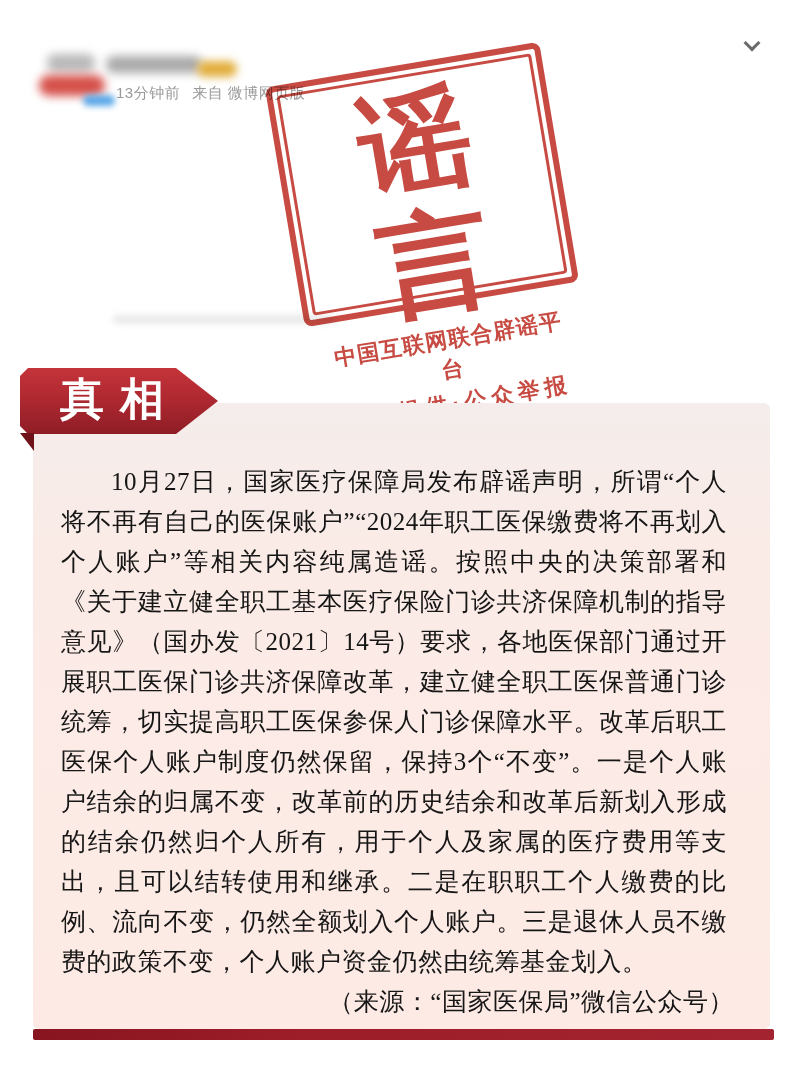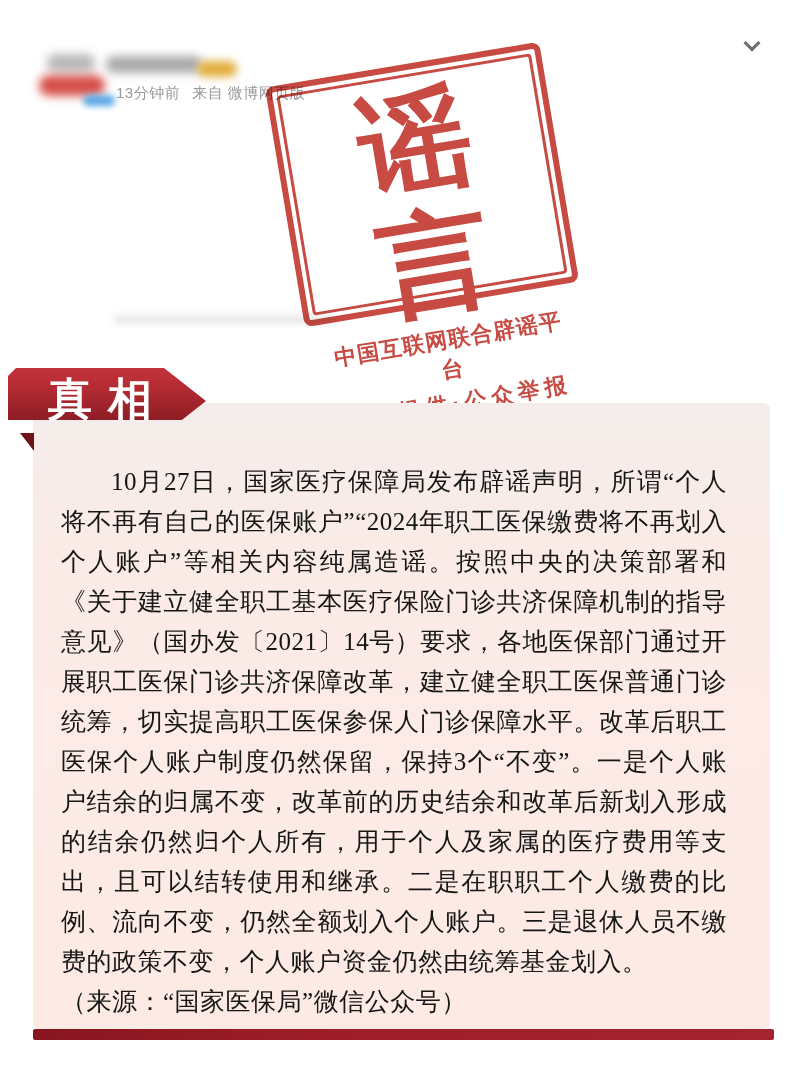--- a/index.html
+++ b/index.html
@@ -48,23 +48,23 @@
   .stamp-main{font-size:112px;line-height:1.1;font-weight:900;letter-spacing:20px;padding-left:20px;margin-top:4px;}
   .stamp-l1{font-size:22px;font-weight:800;letter-spacing:1px;margin-top:1px;}
   .stamp-l2{font-size:22px;font-weight:800;letter-spacing:5px;margin-top:4px;}
 
   
   .truth-box{position:absolute;left:33px;top:403px;width:737px;height:626px;border-radius:6px;
              background:linear-gradient(180deg,#f4edeb 0%,#fbebe6 25%,var(--box-pink) 100%);}
   .truth-body{padding:59px 43px 0 28px;font-family:"Liberation Serif",serif;font-size:25px;line-height:40px;
               color:var(--truth-text);text-align:justify;text-indent:2em;letter-spacing:.5px;}
   .truth-source{padding:0 36px 0 28px;font-family:"Liberation Serif",serif;font-size:25px;line-height:40px;
-              color:var(--truth-text);text-align:left;letter-spacing:.5px;}
+              color:var(--truth-text);text-align:right;letter-spacing:.5px;}
 
-  .ribbon{position:absolute;left:8px;top:368px;width:198px;height:52px;
+  .ribbon{position:absolute;left:20px;top:368px;width:198px;height:66px;
           background:linear-gradient(180deg,#c4333a 0%,var(--ribbon-red) 45%,#8e1d25 100%);
           clip-path:polygon(0 8px,8px 0,156px 0,198px 33px,156px 66px,8px 66px,0 58px);}
   .ribbon span{display:block;font-family:"Liberation Serif",serif;font-weight:700;color:#ffffff;
           font-size:44px;line-height:64px;letter-spacing:16px;padding-left:40px;white-space:nowrap;}
   .ribbon-fold{position:absolute;left:20px;top:433px;width:14px;height:18px;background:#701219;
           clip-path:polygon(0 0,100% 0,100% 100%);}
 
   .bottom-bar{position:absolute;left:33px;top:1029px;width:741px;height:11px;border-radius:2px;
           background:linear-gradient(90deg,#871520 0%,var(--bar-red) 35%,#a42330 100%);}
 </style>

